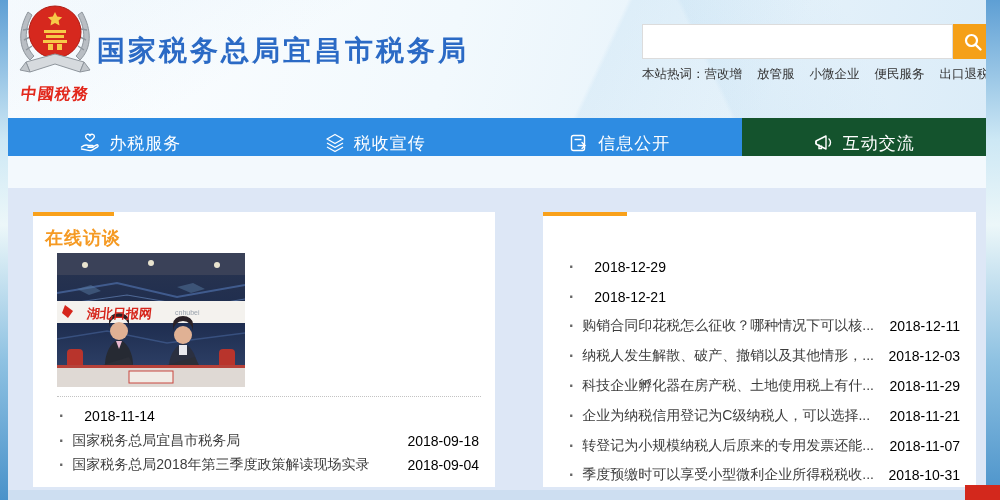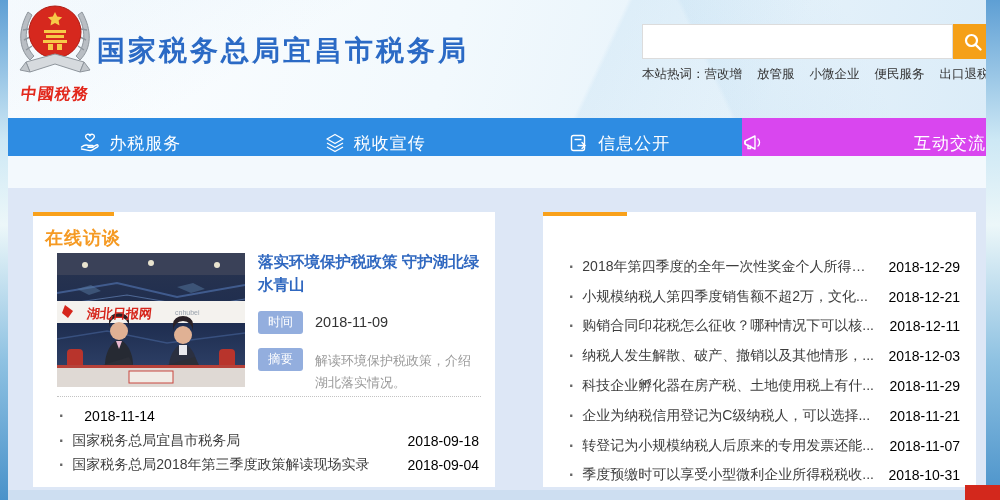--- a/index.html
+++ b/index.html
@@ -56,21 +56,21 @@
 
   
   .nav {
     position:absolute; left:0; top:118px; width:978px; height:50px;
     background:#2e8ce2; display:flex;
   }
   .nav-item {
     flex:1; display:flex; align-items:center; justify-content:center;
     color:#fff; font-size:17px; cursor:pointer; letter-spacing:1px;
   }
-  .nav-item.active { background:#d946ef;justify-content:space-between; }
+  .nav-item.active { background:#14532d; }
   .nav-item .nicon { display:flex; margin-right:8px; }
 
   
   .gap-band { position:absolute; left:0; top:156px; width:978px; height:32px; background:#f3f9fd; }
   .main-bg  { position:absolute; left:0; top:188px; width:978px; height:302px; background:#dde7f6; }
   .footer-strip { position:absolute; left:0; top:490px; width:978px; height:10px; background:#cddef1; }
 
   .panel { position:absolute; background:#fff; }
   .panel .accent-bar { position:absolute; top:0; left:0; height:4px; background:#f9a11b; }
 
@@ -272,31 +272,20 @@
         <rect x="0" y="112" width="188" height="22" fill="#dfd9d4"></rect>
         <rect x="0" y="112" width="188" height="3" fill="#b7423a"></rect>
         <path d="M46,112 l26,-8 l4,8 Z" fill="#2c2f38"></path>
         <path d="M110,112 l28,-8 l4,8 Z" fill="#2c2f38"></path>
         <rect x="72" y="118" width="44" height="12" fill="#f1ece6" stroke="#c8463e" stroke-width="1"></rect>
       </svg>
       <div class="photo-caption">湖北日报网</div>
       <div class="photo-url">cnhubei</div>
     </div>
 
-    <div class="feature-info">
-      <div class="feature-title">落实环境保护税政策 守护湖北绿水青山</div>
-      <div class="meta-row">
-        <span class="badge">时间</span>
-        <span class="meta-value">2018-11-09</span>
-      </div>
-      <div class="meta-row">
-        <span class="badge">摘要</span>
-        <span class="meta-abstract">解读环境保护税政策，介绍湖北落实情况。</span>
-      </div>
-    </div>
 
     <div class="dotted-sep"></div>
 
     <div class="news-list">
       <div class="news-row">
         <span class="bullet">·</span>
         <span class="news-date">2018-11-14</span>
       </div>
       <div class="news-row">
         <span class="bullet">·</span>
@@ -311,26 +300,24 @@
     </div>
   </div>
 
   <div class="panel right-panel">
     <div class="accent-bar" style="width:84px"></div>
 
 
     <div class="news-list">
       <div class="news-row">
         <span class="bullet">·</span>
-        <span class="news-title">2018年第四季度的全年一次性奖金个人所得税...</span>
         <span class="news-date">2018-12-29</span>
       </div>
       <div class="news-row">
         <span class="bullet">·</span>
-        <span class="news-title">小规模纳税人第四季度销售额不超2万，文化...</span>
         <span class="news-date">2018-12-21</span>
       </div>
       <div class="news-row">
         <span class="bullet">·</span>
         <span class="news-title">购销合同印花税怎么征收？哪种情况下可以核...</span>
         <span class="news-date">2018-12-11</span>
       </div>
       <div class="news-row">
         <span class="bullet">·</span>
         <span class="news-title">纳税人发生解散、破产、撤销以及其他情形，...</span>

